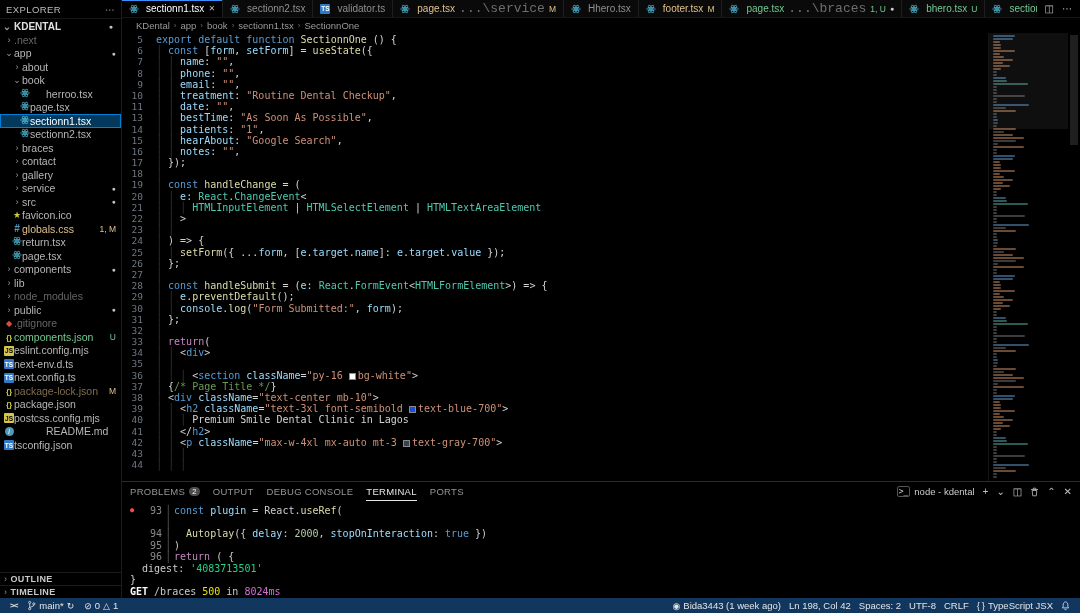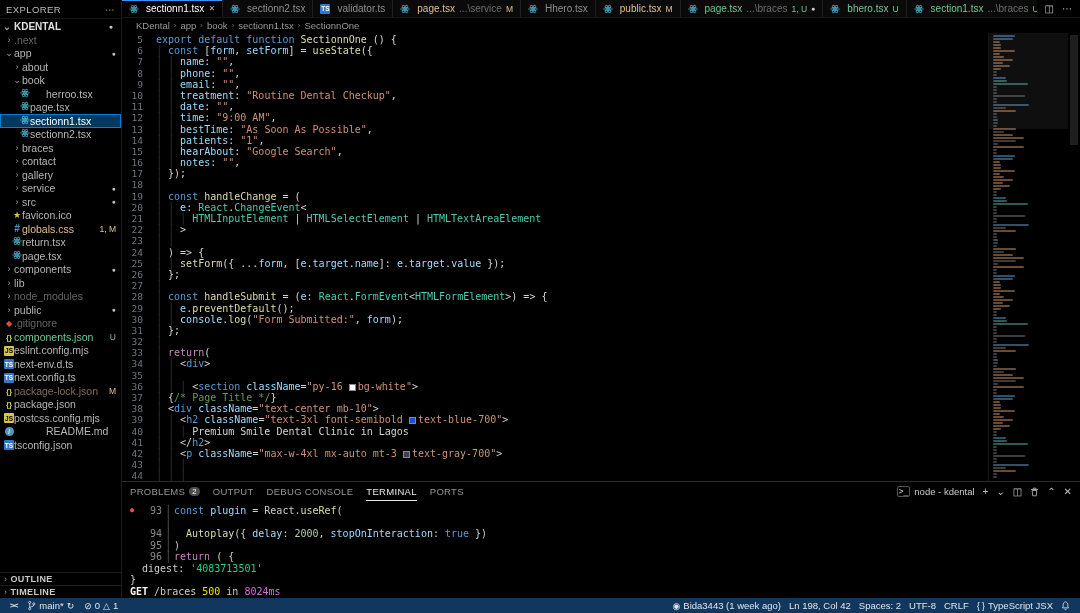--- a/index.html
+++ b/index.html
@@ -47,21 +47,21 @@
   .fi-fav { color:#cbcb41; font-size:9px; }
   .fi-git { color:#dd4c35; font-size:8px; }
 
   
   .main { flex:1; min-width:0; display:flex; flex-direction:column; }
   .tabbar { height:18px; flex:none; display:flex; background:#000; border-bottom:1px solid #161616; }
   .tabs { display:flex; overflow:hidden; flex:1; }
   .tab { display:flex; align-items:center; gap:4px; padding:0 7px; border-right:1px solid #1f1f1f;
     font-size:10px; color:#8f8f8f; background:#0a0a0a; cursor:pointer; white-space:nowrap; }
   .tab.active { background:#000; color:#ffffff; box-shadow:inset 0 1px 0 #3794ff; }
-  .tab-desc { font-size:10px; color:#6e6e6e; }
+  .tab-desc { font-size:13px; color:#6e6e6e;font-family:Liberation Mono, monospace; }
   .tab-badge { font-size:8.5px; }
   .tab-dirty { color:#d0d0d0; font-size:7px; }
   .tab-close { color:#bbb; font-size:8px; }
   .tab-actions { display:flex; align-items:center; gap:8px; padding:0 8px; color:#bdbdbd; font-size:10px; }
   .tab-actions span { cursor:pointer; }
 
   .breadcrumb { height:15px; flex:none; display:flex; align-items:center; gap:4px;
     font-size:9.5px; color:#9a9a9a; padding-left:14px; cursor:pointer; }
   .breadcrumb .sep { color:#6a6a6a; font-size:8px; }
 
@@ -410,21 +410,21 @@
               <span class="fi fi-react">
                 <svg width="10" height="10" viewBox="0 0 16 16">
                   <g stroke="#53c1de" fill="none" stroke-width="1">
                     <ellipse cx="8" cy="8" rx="7" ry="2.6"></ellipse>
                     <ellipse cx="8" cy="8" rx="7" ry="2.6" transform="rotate(60 8 8)"></ellipse>
                     <ellipse cx="8" cy="8" rx="7" ry="2.6" transform="rotate(120 8 8)"></ellipse>
                   </g>
                   <circle cx="8" cy="8" r="1.5" fill="#53c1de"></circle>
                 </svg>
               </span>
-              <span class="tab-label git-m">public.tsx</span>
+              <span class="tab-label git-m">footer.tsx</span>
               <span class="tab-badge git-m">M</span>
             </div>
             <div class="tab">
               <span class="fi fi-react">
                 <svg width="10" height="10" viewBox="0 0 16 16">
                   <g stroke="#53c1de" fill="none" stroke-width="1">
                     <ellipse cx="8" cy="8" rx="7" ry="2.6"></ellipse>
                     <ellipse cx="8" cy="8" rx="7" ry="2.6" transform="rotate(60 8 8)"></ellipse>
                     <ellipse cx="8" cy="8" rx="7" ry="2.6" transform="rotate(120 8 8)"></ellipse>
                   </g>
@@ -496,21 +496,20 @@
         </div>
       <div class="editor-area">
         <div class="code">
             <div class="code-line"><span class="ln">5</span><span class="codetxt"><span class="tk-k">export</span><span class="tk-p"> </span><span class="tk-k">default</span><span class="tk-p"> </span><span class="tk-k">function</span><span class="tk-p"> </span><span class="tk-f">SectionnOne</span><span class="tk-p"> () {</span></span></div>
             <div class="code-line"><span class="ln">6</span><span class="codetxt"><span class="tk-gd">│ </span><span class="tk-k">const</span><span class="tk-p"> [</span><span class="tk-v">form</span><span class="tk-p">, </span><span class="tk-v">setForm</span><span class="tk-p">] </span><span class="tk-o">=</span><span class="tk-p"> </span><span class="tk-f">useState</span><span class="tk-p">({</span></span></div>
             <div class="code-line"><span class="ln">7</span><span class="codetxt"><span class="tk-gd">│ │ </span><span class="tk-v">name</span><span class="tk-p">: </span><span class="tk-s">""</span><span class="tk-p">,</span></span></div>
             <div class="code-line"><span class="ln">8</span><span class="codetxt"><span class="tk-gd">│ │ </span><span class="tk-v">phone</span><span class="tk-p">: </span><span class="tk-s">""</span><span class="tk-p">,</span></span></div>
             <div class="code-line"><span class="ln">9</span><span class="codetxt"><span class="tk-gd">│ │ </span><span class="tk-v">email</span><span class="tk-p">: </span><span class="tk-s">""</span><span class="tk-p">,</span></span></div>
             <div class="code-line"><span class="ln">10</span><span class="codetxt"><span class="tk-gd">│ │ </span><span class="tk-v">treatment</span><span class="tk-p">: </span><span class="tk-s">"Routine Dental Checkup"</span><span class="tk-p">,</span></span></div>
             <div class="code-line"><span class="ln">11</span><span class="codetxt"><span class="tk-gd">│ │ </span><span class="tk-v">date</span><span class="tk-p">: </span><span class="tk-s">""</span><span class="tk-p">,</span></span></div>
-            <div class="code-line"><span class="ln">12</span><span class="codetxt"><span class="tk-gd">│ │ </span><span class="tk-v">time</span><span class="tk-p">: </span><span class="tk-s">"9:00 AM"</span><span class="tk-p">,</span></span></div>
             <div class="code-line"><span class="ln">13</span><span class="codetxt"><span class="tk-gd">│ │ </span><span class="tk-v">bestTime</span><span class="tk-p">: </span><span class="tk-s">"As Soon As Possible"</span><span class="tk-p">,</span></span></div>
             <div class="code-line"><span class="ln">14</span><span class="codetxt"><span class="tk-gd">│ │ </span><span class="tk-v">patients</span><span class="tk-p">: </span><span class="tk-s">"1"</span><span class="tk-p">,</span></span></div>
             <div class="code-line"><span class="ln">15</span><span class="codetxt"><span class="tk-gd">│ │ </span><span class="tk-v">hearAbout</span><span class="tk-p">: </span><span class="tk-s">"Google Search"</span><span class="tk-p">,</span></span></div>
             <div class="code-line"><span class="ln">16</span><span class="codetxt"><span class="tk-gd">│ │ </span><span class="tk-v">notes</span><span class="tk-p">: </span><span class="tk-s">""</span><span class="tk-p">,</span></span></div>
             <div class="code-line"><span class="ln">17</span><span class="codetxt"><span class="tk-gd">│ </span><span class="tk-p">});</span></span></div>
             <div class="code-line"><span class="ln">18</span><span class="codetxt"><span class="tk-gd">│</span></span></div>
             <div class="code-line"><span class="ln">19</span><span class="codetxt"><span class="tk-gd">│ </span><span class="tk-k">const</span><span class="tk-p"> </span><span class="tk-f">handleChange</span><span class="tk-p"> </span><span class="tk-o">=</span><span class="tk-p"> (</span></span></div>
             <div class="code-line"><span class="ln">20</span><span class="codetxt"><span class="tk-gd">│ │ </span><span class="tk-v">e</span><span class="tk-p">: </span><span class="tk-t">React</span><span class="tk-p">.</span><span class="tk-t">ChangeEvent</span><span class="tk-p">&lt;</span></span></div>
             <div class="code-line"><span class="ln">21</span><span class="codetxt"><span class="tk-gd">│ │ │ </span><span class="tk-t">HTMLInputElement</span><span class="tk-p"> </span><span class="tk-o">|</span><span class="tk-p"> </span><span class="tk-t">HTMLSelectElement</span><span class="tk-p"> </span><span class="tk-o">|</span><span class="tk-p"> </span><span class="tk-t">HTMLTextAreaElement</span></span></div>
             <div class="code-line"><span class="ln">22</span><span class="codetxt"><span class="tk-gd">│ │ </span><span class="tk-p">&gt;</span></span></div>

